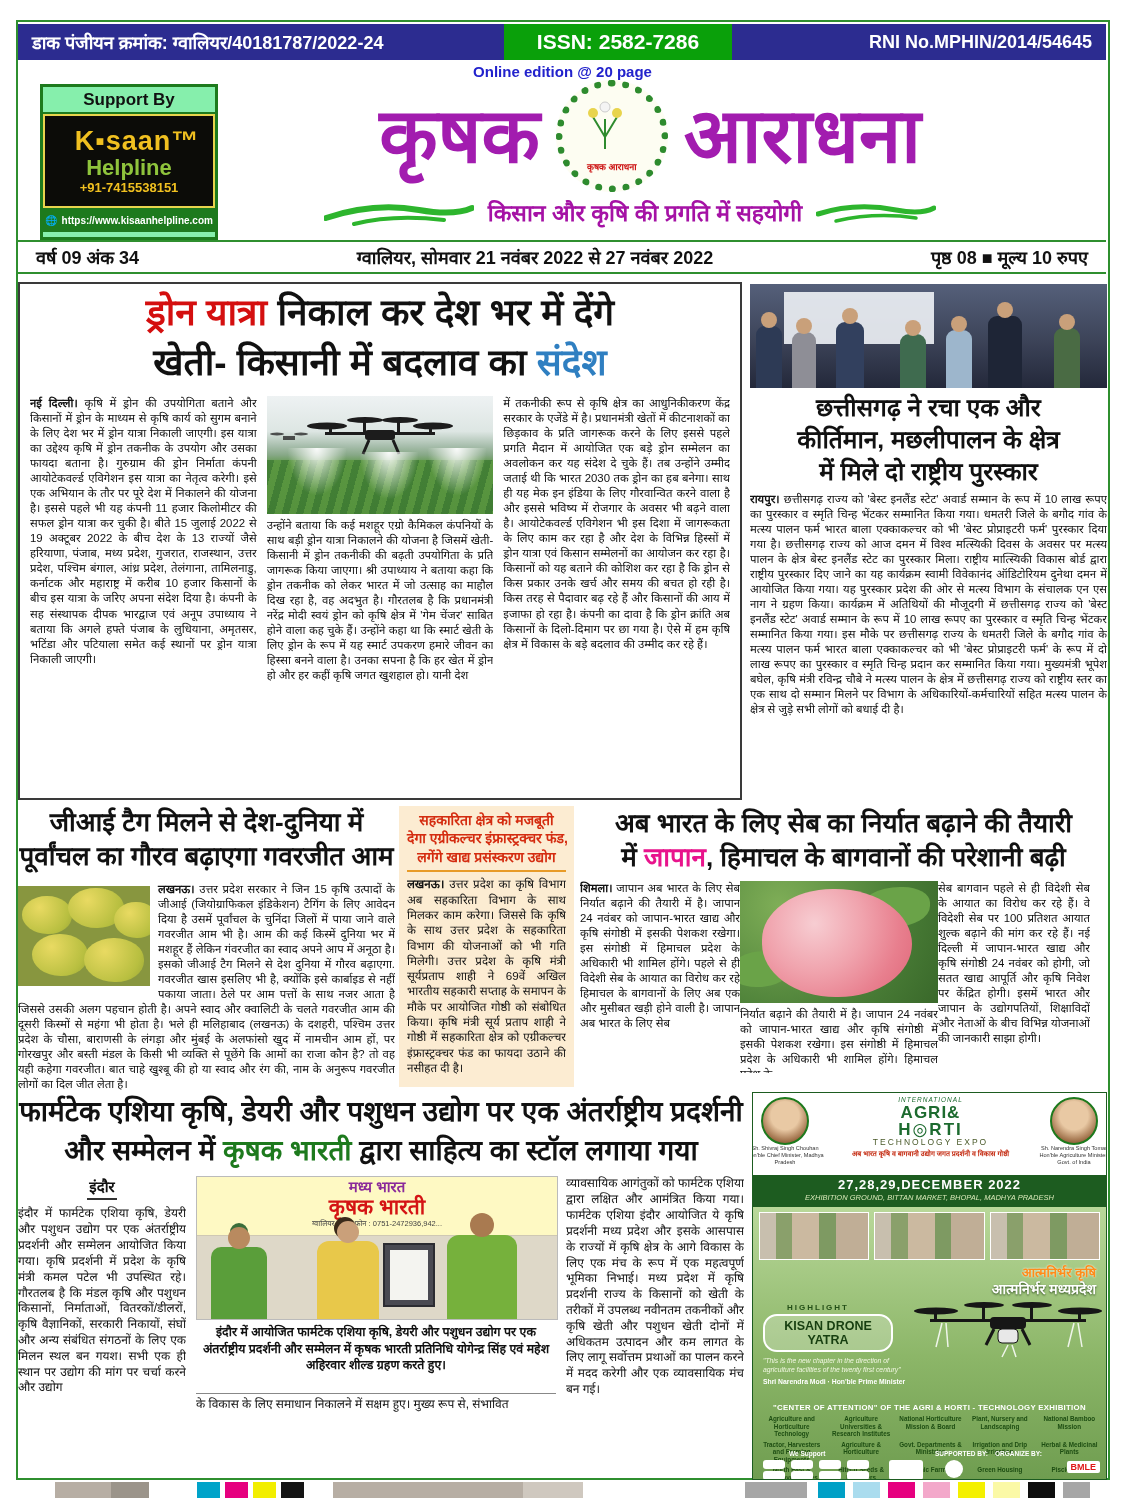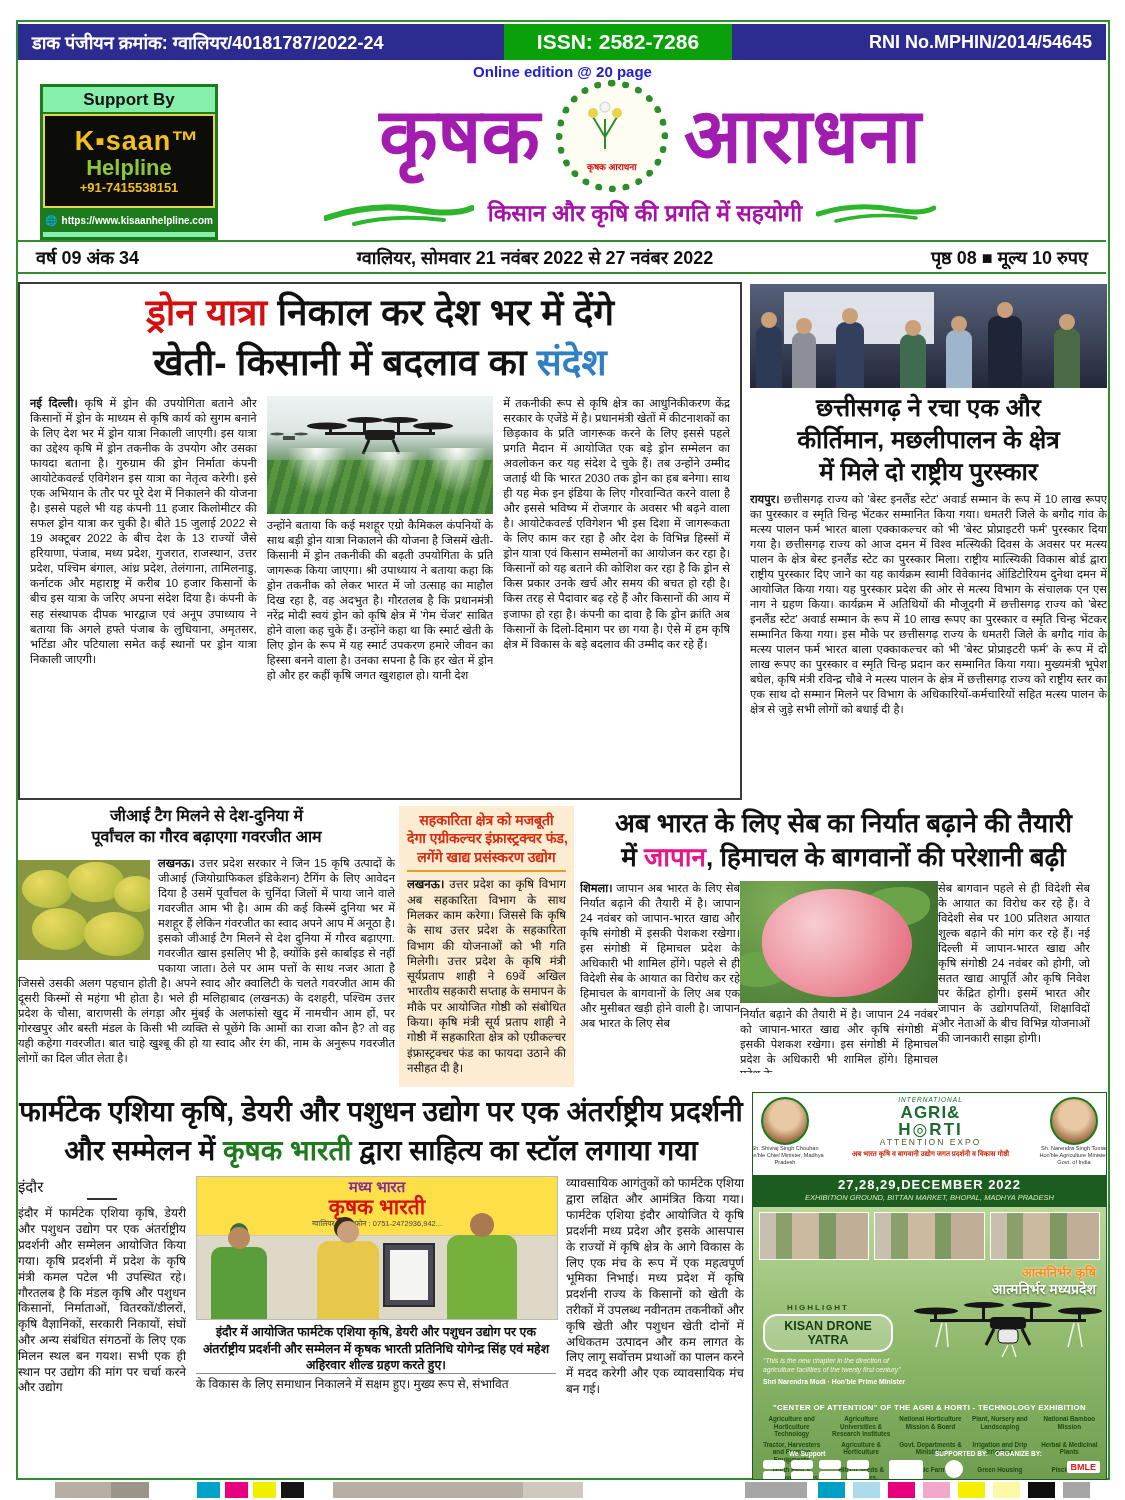--- a/index.html
+++ b/index.html
@@ -58,21 +58,21 @@
   .mainR{position:absolute;left:750px;top:284px;width:357px;height:514px;}
   .photo-award{position:relative;width:100%;height:104px;background:linear-gradient(#55607a 0%,#3c4358 55%,#23283a 100%);overflow:hidden;}
   .screen{position:absolute;left:34px;top:8px;width:150px;height:52px;background:#eef2f6;opacity:.9;}
   .person{position:absolute;bottom:0;border-radius:9px 9px 0 0;}
   .person .head{position:absolute;left:50%;transform:translateX(-50%);top:-14px;width:16px;height:16px;border-radius:50%;background:#c9a07a;}
   .fish-h{font-weight:bold;font-size:24.5px;line-height:1.3;text-align:center;margin-top:4px;}
   .fish-body{margin-top:4px;height:296px;}
 
   
   .mango{position:absolute;left:18px;top:806px;width:377px;height:280px;}
-  .mango .h{font-weight:bold;font-size:16px;line-height:1.3;text-align:center;white-space:nowrap;}
+  .mango .h{font-weight:bold;font-size:26px;line-height:1.3;text-align:center;white-space:nowrap;}
   .photo-mango{float:left;width:132px;height:100px;margin:4px 8px 2px 0;background:#88963f;position:relative;overflow:hidden;}
   .mg{position:absolute;border-radius:50% 50% 48% 52%;background:radial-gradient(circle at 35% 30%,#e9da62,#b8bf40 70%,#98a536);}
 
   
   .coop{position:absolute;left:399px;top:806px;width:175px;height:281px;background:#fcecd2;box-sizing:border-box;padding:5px 8px;}
   .coop .h{color:#d42c10;font-weight:bold;font-size:14px;line-height:1.32;text-align:center;border-bottom:2px solid #e89b28;padding-bottom:4px;margin-bottom:4px;white-space:nowrap;}
   .coop .bodytxt{font-size:11.6px;}
 
   
   .apple{position:absolute;left:580px;top:806px;width:527px;height:282px;}
@@ -83,28 +83,28 @@
      background:radial-gradient(circle at 20% 20%,#7fae57,#4c8038 60%,#39682a);}
   .leaf{position:absolute;background:#6aa348;border-radius:60% 40% 55% 45%;}
   .fruit{position:absolute;left:22px;top:8px;width:150px;height:108px;border-radius:48% 52% 50% 50%;
      background:radial-gradient(circle at 35% 32%,#f7cdd2,#f0a3ad 40%,#e87f8e 70%,#de6678);}
 
   
   .farm{position:absolute;left:18px;top:1092px;width:726px;height:386px;}
   .farm .h{font-weight:bold;font-size:28px;line-height:1.4;text-align:center;white-space:nowrap;}
   .farm .green{color:#1d7a1d;}
   .farm .row{display:flex;gap:10px;margin-top:6px;}
-  .byline{font-weight:normal;font-size:15px;text-align:left;}
+  .byline{font-weight:bold;font-size:15px;text-align:center;}
   .byline::after{content:"";display:block;width:30px;height:2px;background:#333;margin:2px auto 6px;}
   .photo-stall{position:relative;width:100%;height:142px;background:#ded8c8;overflow:hidden;border:1px solid #bbb;}
-  .banner{position:absolute;left:0;top:0;width:100%;height:58px;background:#fde047;border-bottom:1px solid #cfc8b4;text-align:center;}
+  .banner{position:absolute;left:0;top:0;width:100%;height:58px;background:#fef9c3;border-bottom:1px solid #cfc8b4;text-align:center;}
   .banner .b1{color:#8a2a9a;font-weight:bold;font-size:15px;line-height:1.1;padding-top:2px;}
   .banner .b2{color:#d41414;font-weight:bold;font-size:21px;line-height:1.05;}
   .banner .b3{color:#444;font-size:7.5px;}
-  .caption{font-weight:bold;font-size:12.4px;line-height:1.3;text-align:center;margin-top:4px;border-bottom:1px solid #888;padding-bottom:0;}
+  .caption{font-weight:bold;font-size:12.4px;line-height:1.3;text-align:center;margin-top:4px;border-bottom:1px solid #888;padding-bottom:20px;}
 
   
   .expo{position:absolute;left:752px;top:1092px;width:355px;height:388px;border:1px solid #1d5c20;box-sizing:border-box;background:#fff;overflow:hidden;}
   .expo-top{position:relative;height:82px;background:#fff;}
   .pcirc{position:absolute;top:4px;width:44px;height:44px;border-radius:50%;border:2px solid #1d7a1d;
          background:radial-gradient(circle at 50% 38%,#e9c9a4 40%,#9a6a43 75%,#6b4328);}
   .pname{position:absolute;top:52px;width:80px;font-size:5.6px;line-height:1.25;text-align:center;color:#333;}
   .expo-title{position:absolute;left:90px;top:4px;width:175px;text-align:center;line-height:1.02;}
   .etl0{font-size:6.5px;color:#1d6b2f;font-style:italic;letter-spacing:1px;}
   .etl1{font-size:17px;font-weight:bold;color:#1d6b2f;letter-spacing:1px;}
@@ -360,21 +360,21 @@
     <div class="expo-top">
       <div class="pcirc" style="left:8px"></div>
       <div class="pname" style="left:-8px">
         <div>Sh. Shivraj Singh Chouhan</div>
         <div>Hon'ble Chief Minister, Madhya Pradesh</div>
       </div>
       <div class="expo-title">
         <div class="etl0">INTERNATIONAL</div>
         <div class="etl1">AGRI&amp;</div>
         <div class="etl2">H◎RTI</div>
-        <div class="etl3">ATTENTION EXPO</div>
+        <div class="etl3">TECHNOLOGY EXPO</div>
         <div class="etl4">अब भारत कृषि व बागवानी उद्योग जगत प्रदर्शनी व विकास गोष्ठी</div>
       </div>
       <div class="pcirc" style="right:8px"></div>
       <div class="pname" style="right:-8px">
         <div>Sh. Narendra Singh Tomar</div>
         <div>Hon'ble Agriculture Minister, Govt. of India</div>
       </div>
     </div>
     <div class="expo-date">
       <div class="ed1">27,28,29,DECEMBER 2022</div>

